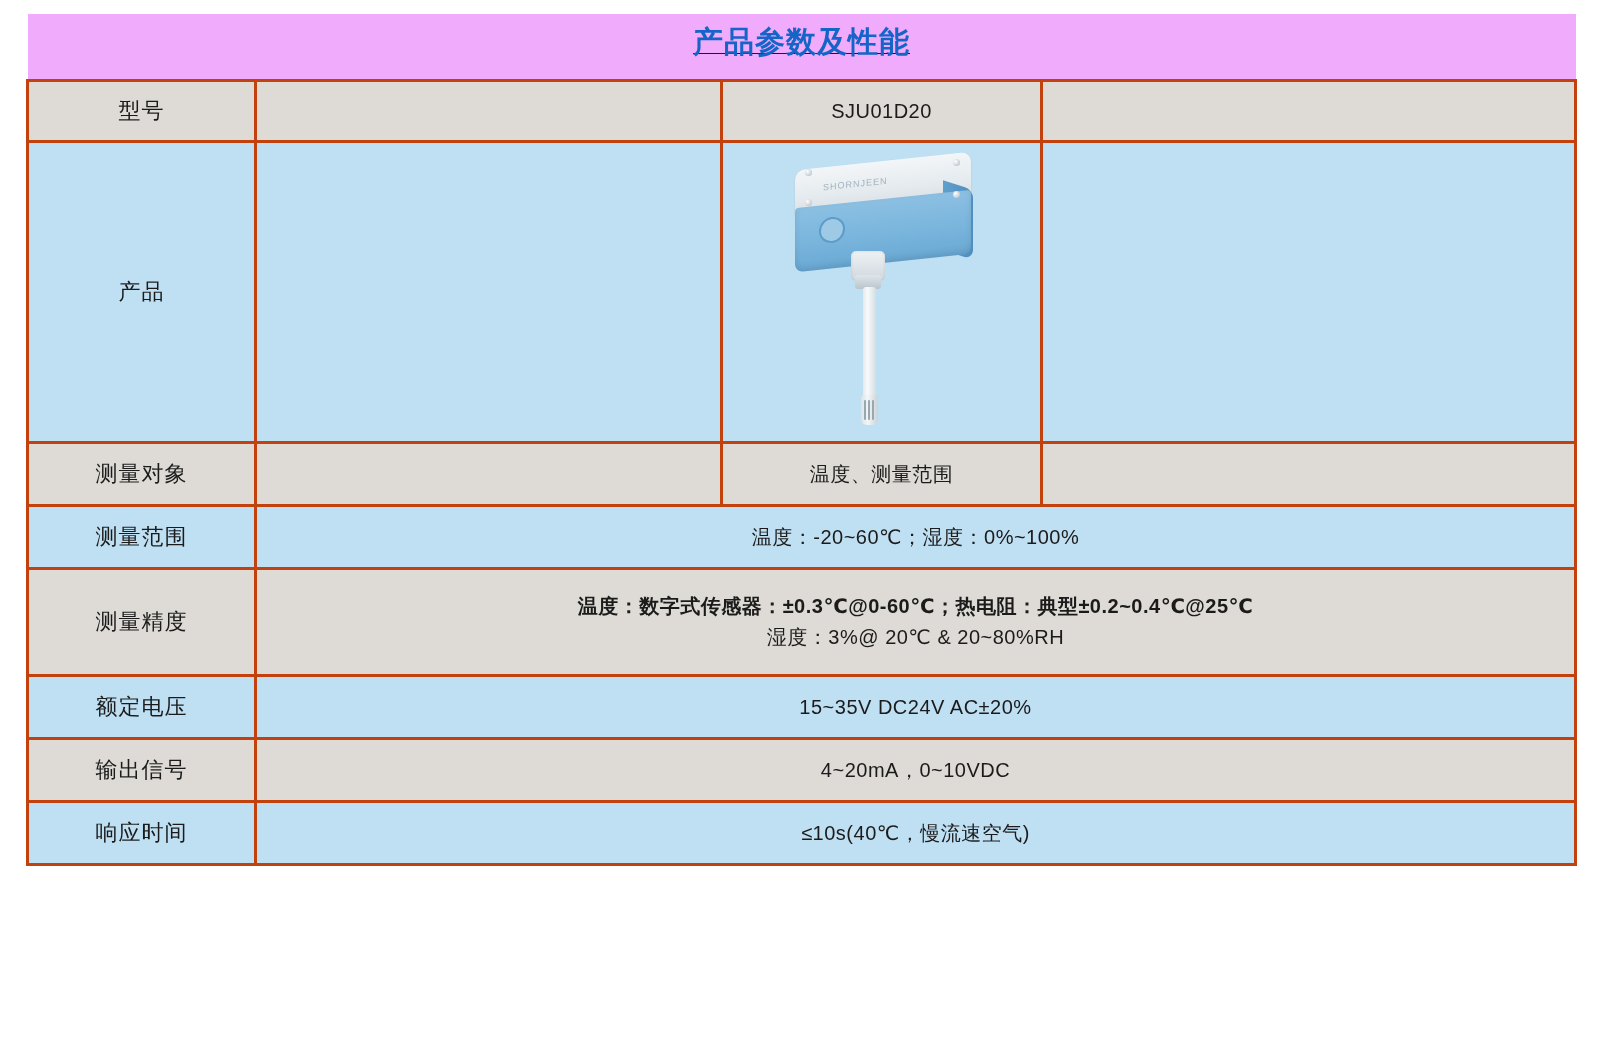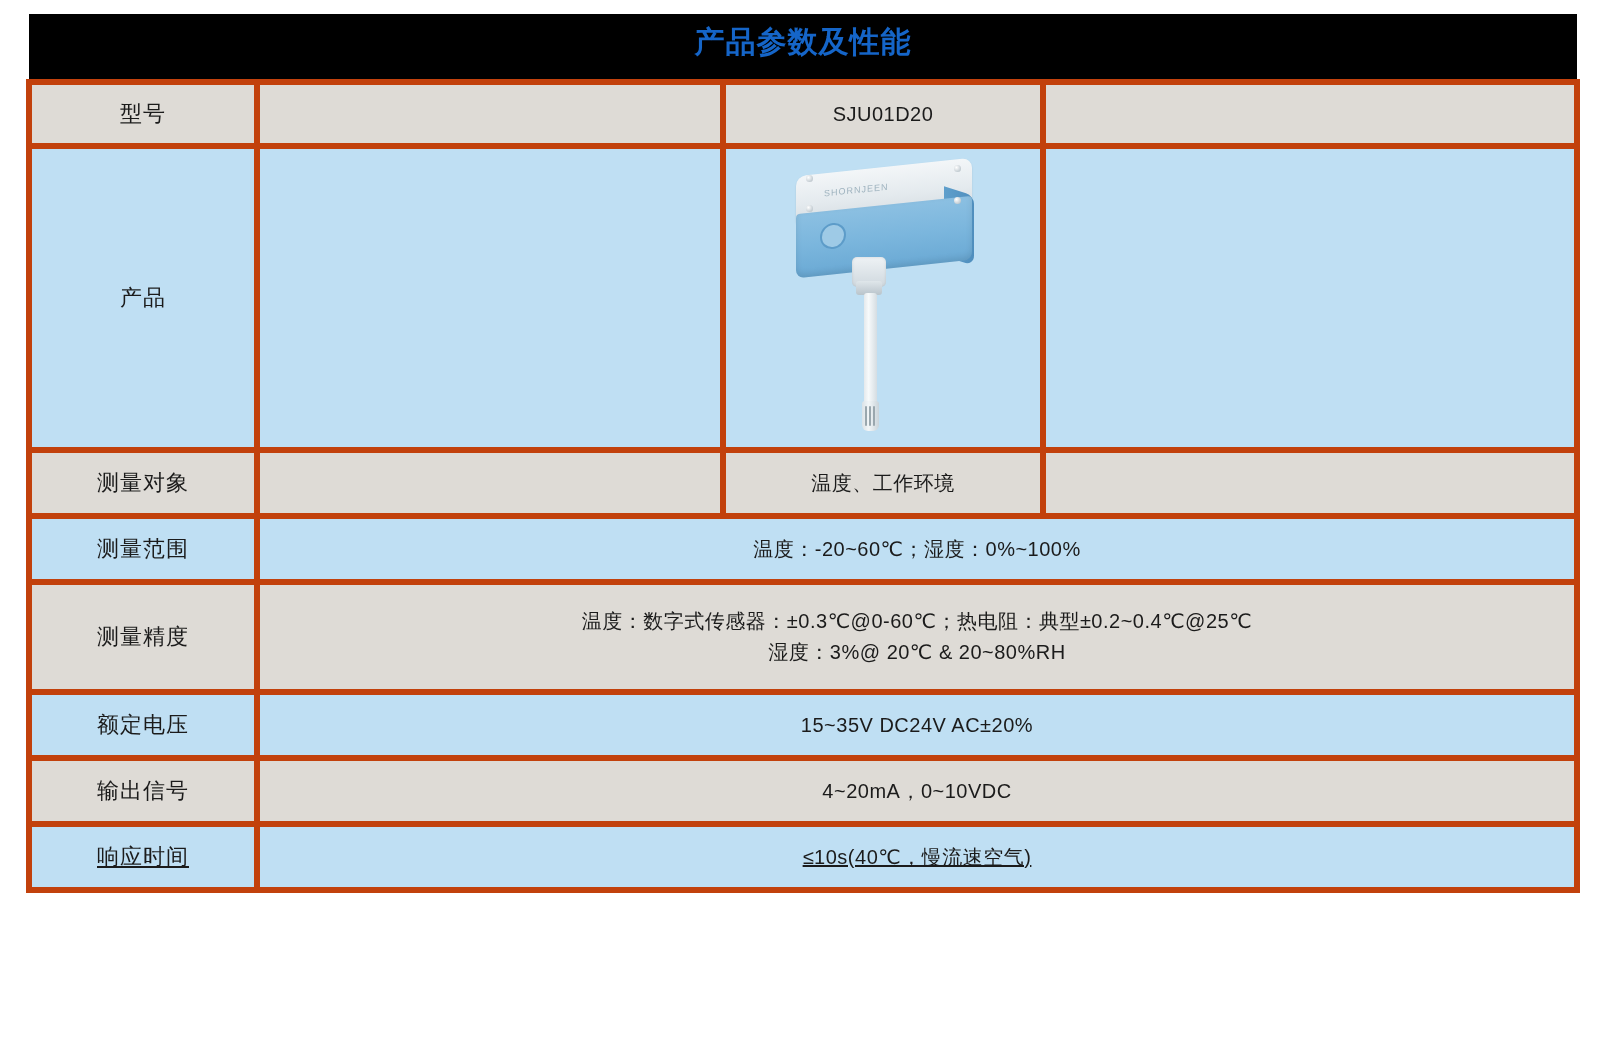--- a/index.html
+++ b/index.html
@@ -21,28 +21,29 @@
     box-sizing: border-box;
     padding: 0 26px;
   }
   table.spec {
     width: 1548px;
     border-collapse: collapse;
     table-layout: fixed;
     margin-top: 14px;
   }
   table.spec td {
-    border: 6px solid #c2410c;
+    border: 3px solid #c2410c;
     vertical-align: middle;
     text-align: center;
   }
   .title-cell {
-    background: #000000;
+    background: #f0abfc;
     border: none !important;
     padding: 8px 0 16px 0;
+    text-decoration: underline;
   }
   .title-text {
     color: #1565c8;
     font-size: 30px;
     font-weight: bold;
     letter-spacing: 1px;
   }
   
   .grey { background: #dedbd6; }
   .blue { background: #bfdff3; }
@@ -58,25 +59,25 @@
     color: #1b1b1b;
     letter-spacing: 0.5px;
   }
   .r-model td { height: 56px; }
   .r-product td { height: 296px; }
   .r-object td { height: 58px; }
   .r-range td { height: 58px; }
   .r-acc td { height: 102px; }
   .r-volt td { height: 58px; }
   .r-out td { height: 58px; }
-  .r-resp td { height: 58px; text-decoration: underline; }
+  .r-resp td { height: 58px; }
   .r-env td { height: 58px; }
   .r-ip td { height: 58px; }
 
-  .acc-line1 { line-height: 1.55; }
+  .acc-line1 { line-height: 1.55; font-weight: bold; }
   .acc-line2 { line-height: 1.55; }
 
   
   .product-wrap {
     position: relative;
     width: 100%;
     height: 290px;
   }
   .device {
     position: absolute;
@@ -250,21 +251,21 @@
               </div>
             </div>
           </div>
         </td>
         <td class="blue"></td>
       </tr>
 
       <tr class="r-object">
         <td class="grey label-cell">测量对象</td>
         <td class="grey"></td>
-        <td class="grey value-cell">温度、工作环境</td>
+        <td class="grey value-cell">温度、测量范围</td>
         <td class="grey"></td>
       </tr>
 
       <tr class="r-range">
         <td class="blue label-cell">测量范围</td>
         <td class="blue value-cell" colspan="3">温度：-20~60℃；湿度：0%~100%</td>
       </tr>
 
       <tr class="r-acc">
         <td class="grey label-cell">测量精度</td>

